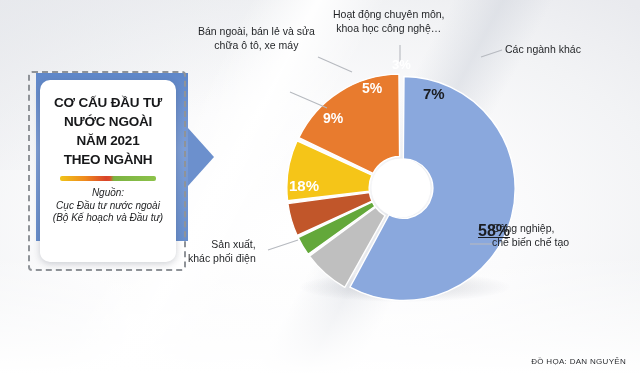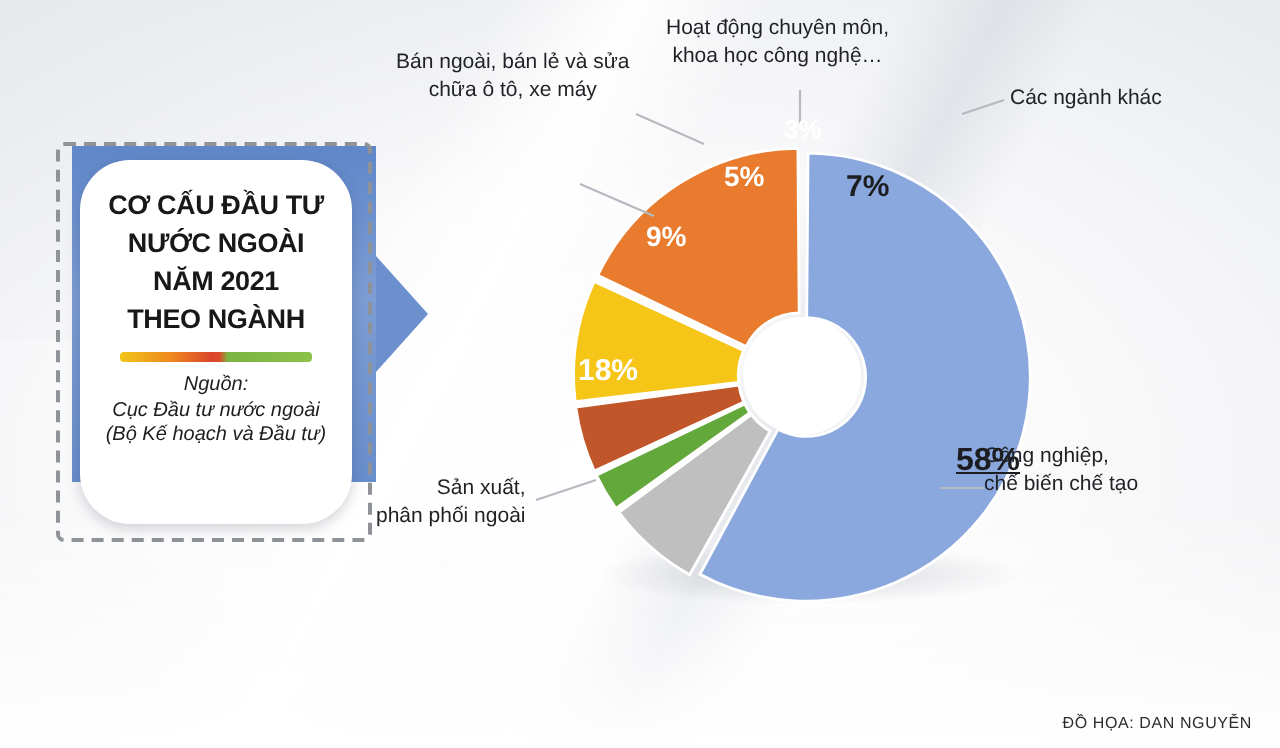--- a/index.html
+++ b/index.html
@@ -73,21 +73,21 @@
     z-index: 3;
     box-sizing: border-box;
   }
   .title-card {
     position: absolute;
     left: 40px;
     top: 80px;
     width: 136px;
     height: 182px;
     background: #ffffff;
-    border-radius: 25px;
+    border-radius: 10px;
     box-shadow: 0 2px 7px rgba(40,50,70,0.22);
     z-index: 4;
     box-sizing: border-box;
     padding: 13px 7px 8px 7px;
     text-align: center;
   }
   .title-line {
     font-weight: bold;
     font-size: 13.5px;
     line-height: 19px;
@@ -247,18 +247,18 @@
     <div>khoa học công nghệ…</div>
   </div>
 
   <div class="lbl lbl-congnghiep">
     <div>Công nghiệp,</div>
     <div>chế biến chế tạo</div>
   </div>
 
   <div class="lbl lbl-sanxuat">
     <div>Sản xuất,</div>
-    <div>phân phối ngoài</div>
+    <div>khác phối điện</div>
   </div>
 
   <div class="credit">ĐỒ HỌA: DAN NGUYỄN</div>
 
 </div>
 
 </body></html>

